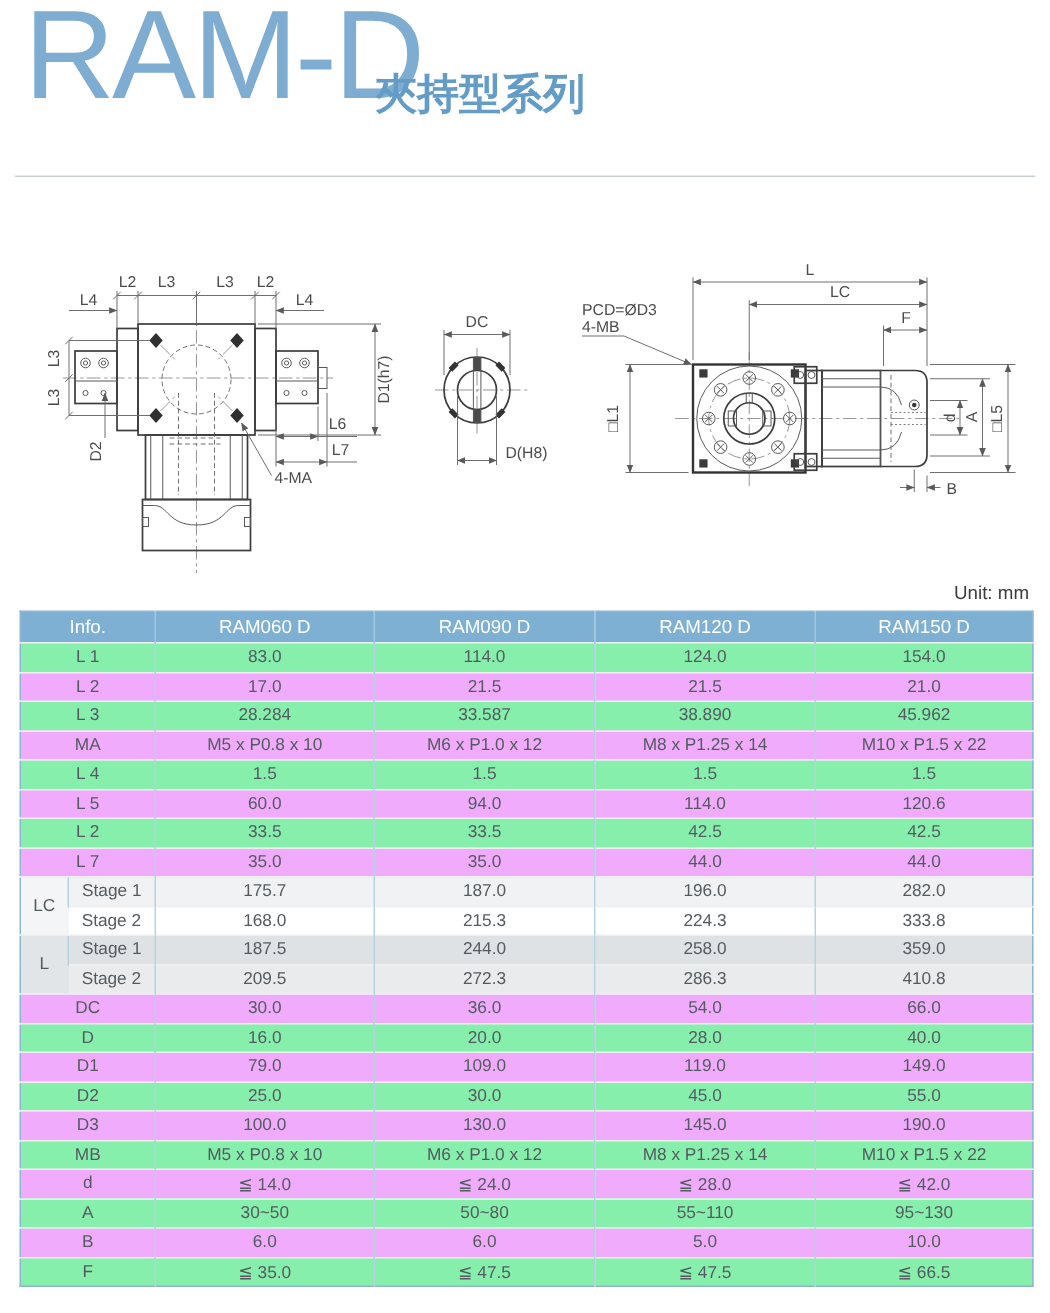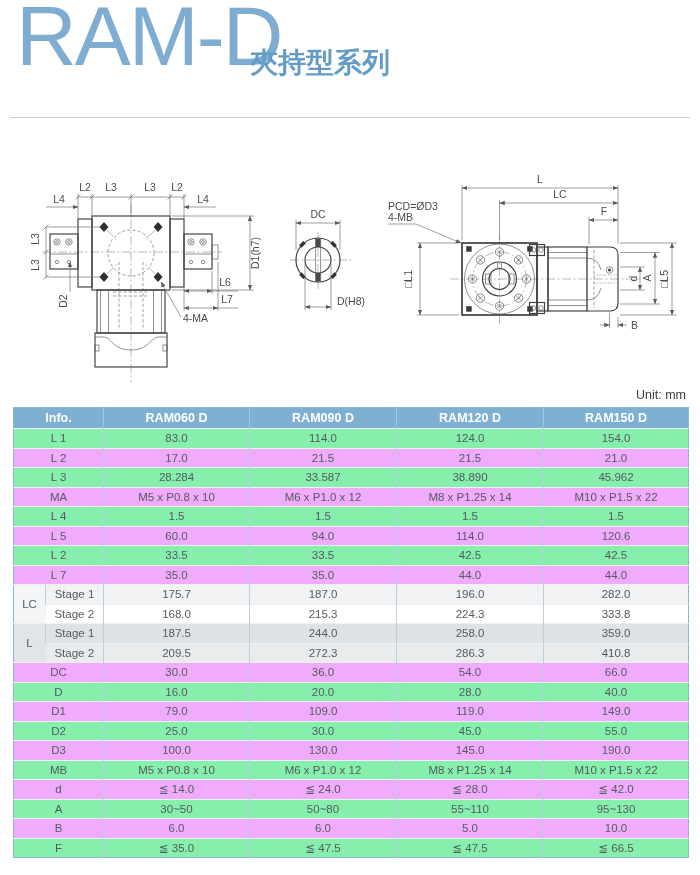--- a/index.html
+++ b/index.html
@@ -17,21 +17,21 @@
   .t{stroke:#555;stroke-width:.65;fill:none}
   .d{stroke:#6b6b6b;stroke-width:.65;fill:none}
   .cl{stroke:#8a8a8a;stroke-width:.6;stroke-dasharray:9 2.5 2 2.5;fill:none}
   .hd{stroke:#6e6e6e;stroke-width:.65;stroke-dasharray:3.2 2;fill:none}
   .dt{stroke:#777;stroke-width:.7;stroke-dasharray:1.2 1.6;fill:none}
   .drawings text{font-family:"Liberation Sans","DejaVu Sans",sans-serif;font-size:10.5px;fill:#4b4b4b;}
   .mid{text-anchor:middle}
   
   .spec{position:absolute;left:13px;top:407px;width:675px;border-collapse:collapse;
         table-layout:fixed;font-size:11.5px;color:#545b60;border:1px solid #8eb6d1;}
-  .spec th{background:#7eb0d3;color:#fff;font-weight:bold;font-size:12.5px;height:20px;
+  .spec th{background:#7eb0d3;color:#fff;font-weight:normal;font-size:12.5px;height:20px;
            padding:0;border-left:1px solid #a2c6dc;}
   .spec th:first-child{border-left:none;}
   .spec td{height:18.5px;padding:0;text-align:center;border-left:1px solid #b6d1e2;
            border-top:1px solid #edeff1;}
   .spec td:first-child{border-left:none;}
   tr.r-g td{background:#86efac}
   tr.r-w td{background:#f0abfc}
   tr.r-lca td{background:#f0f2f3}
   tr.r-lcb td{background:#ffffff}
   tr.r-la td{background:#dfe2e4}

